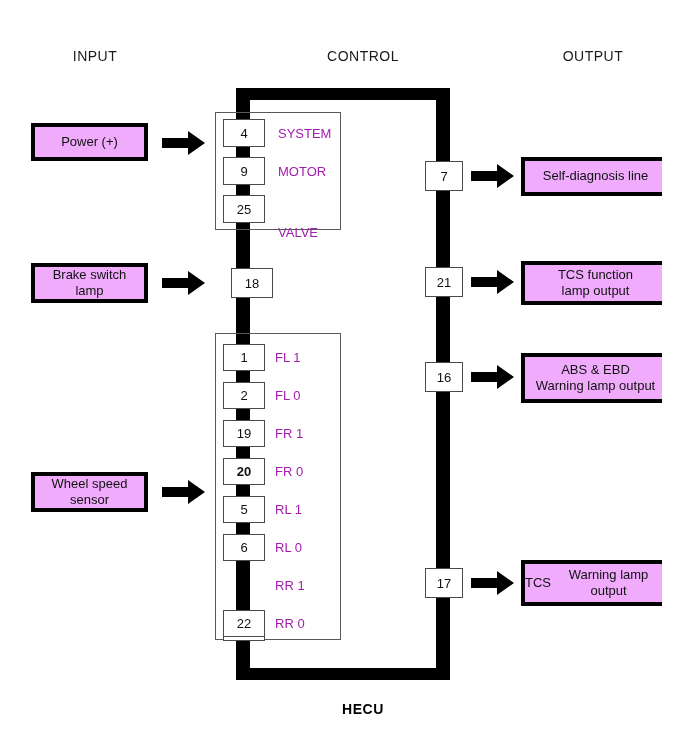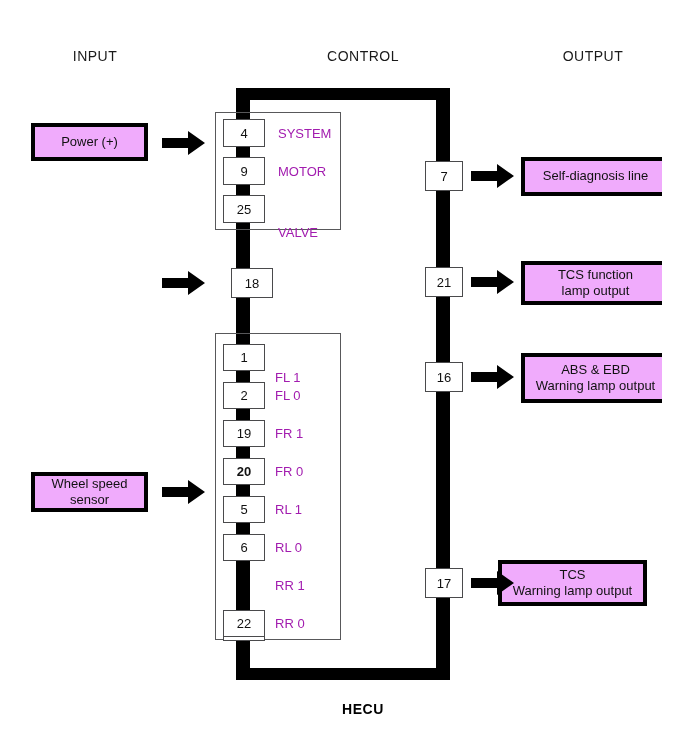--- a/index.html
+++ b/index.html
@@ -116,20 +116,24 @@
 
   <div class="io-box" style="left:31px; top:123px; width:117px; height:38px;">
     <span>Power (+)</span>
   </div>
   <div class="arrow" style="left:162px; top:130px;">
     <svg width="44" height="26" viewBox="0 0 44 26">
       <path d="M0,8 L26,8 L26,1 L43,13 L26,25 L26,18 L0,18 Z" fill="#000000"></path>
     </svg>
   </div>
 
+  <div class="io-box" style="left:31px; top:263px; width:117px; height:40px; flex-direction:column;">
+    <span>Brake switch</span>
+    <span>lamp</span>
+  </div>
   <div class="arrow" style="left:162px; top:270px;">
     <svg width="44" height="26" viewBox="0 0 44 26">
       <path d="M0,8 L26,8 L26,1 L43,13 L26,25 L26,18 L0,18 Z" fill="#000000"></path>
     </svg>
   </div>
 
   <div class="io-box" style="left:31px; top:472px; width:117px; height:40px; flex-direction:column;">
     <span>Wheel speed</span>
     <span>sensor</span>
   </div>
@@ -148,21 +152,21 @@
   <div class="pin-label" style="left:278px; top:157px; height:28px;">MOTOR</div>
 
   <div class="pin-box" style="left:223px; top:195px; width:42px; height:28px;">25</div>
   <div class="pin-label" style="left:278px; top:195px; height:28px;margin-top:23px;">VALVE</div>
 
   <div class="pin-box" style="left:231px; top:268px; width:42px; height:30px;">18</div>
 
   <div class="group-box" style="left:215px; top:333px; width:126px; height:307px;"></div>
 
   <div class="pin-box" style="left:223px; top:344px; width:42px; height:27px;">1</div>
-  <div class="pin-label" style="left:275px; top:344px; height:27px;margin-top:20px;">FL 1</div>
+  <div class="pin-label" style="left:275px; top:344px; height:27px;">FL 1</div>
 
   <div class="pin-box" style="left:223px; top:382px; width:42px; height:27px;">2</div>
   <div class="pin-label" style="left:275px; top:382px; height:27px;">FL 0</div>
 
   <div class="pin-box" style="left:223px; top:420px; width:42px; height:27px;">19</div>
   <div class="pin-label" style="left:275px; top:420px; height:27px;">FR 1</div>
 
   <div class="pin-box" style="left:223px; top:458px; width:42px; height:27px;font-weight:bold;">20</div>
   <div class="pin-label" style="left:275px; top:458px; height:27px;">FR 0</div>
 
@@ -209,20 +213,20 @@
     <span>ABS &amp; EBD</span>
     <span>Warning lamp output</span>
   </div>
 
   <div class="pin-box" style="left:425px; top:568px; width:38px; height:30px;">17</div>
   <div class="arrow" style="left:471px; top:570px;">
     <svg width="44" height="26" viewBox="0 0 44 26">
       <path d="M0,8 L26,8 L26,1 L43,13 L26,25 L26,18 L0,18 Z" fill="#000000"></path>
     </svg>
   </div>
-  <div class="io-box" style="left:498px; top:560px; width:149px; height:46px; flex-direction:column;">
+  <div class="io-box" style="left:521px; top:560px; width:149px; height:46px; flex-direction:row;">
     <span>TCS</span>
     <span>Warning lamp output</span>
   </div>
 
   <div class="caption" style="left:343px; top:701px;margin-left:20px;">HECU</div>
 
 </div>
 
 </body></html>

